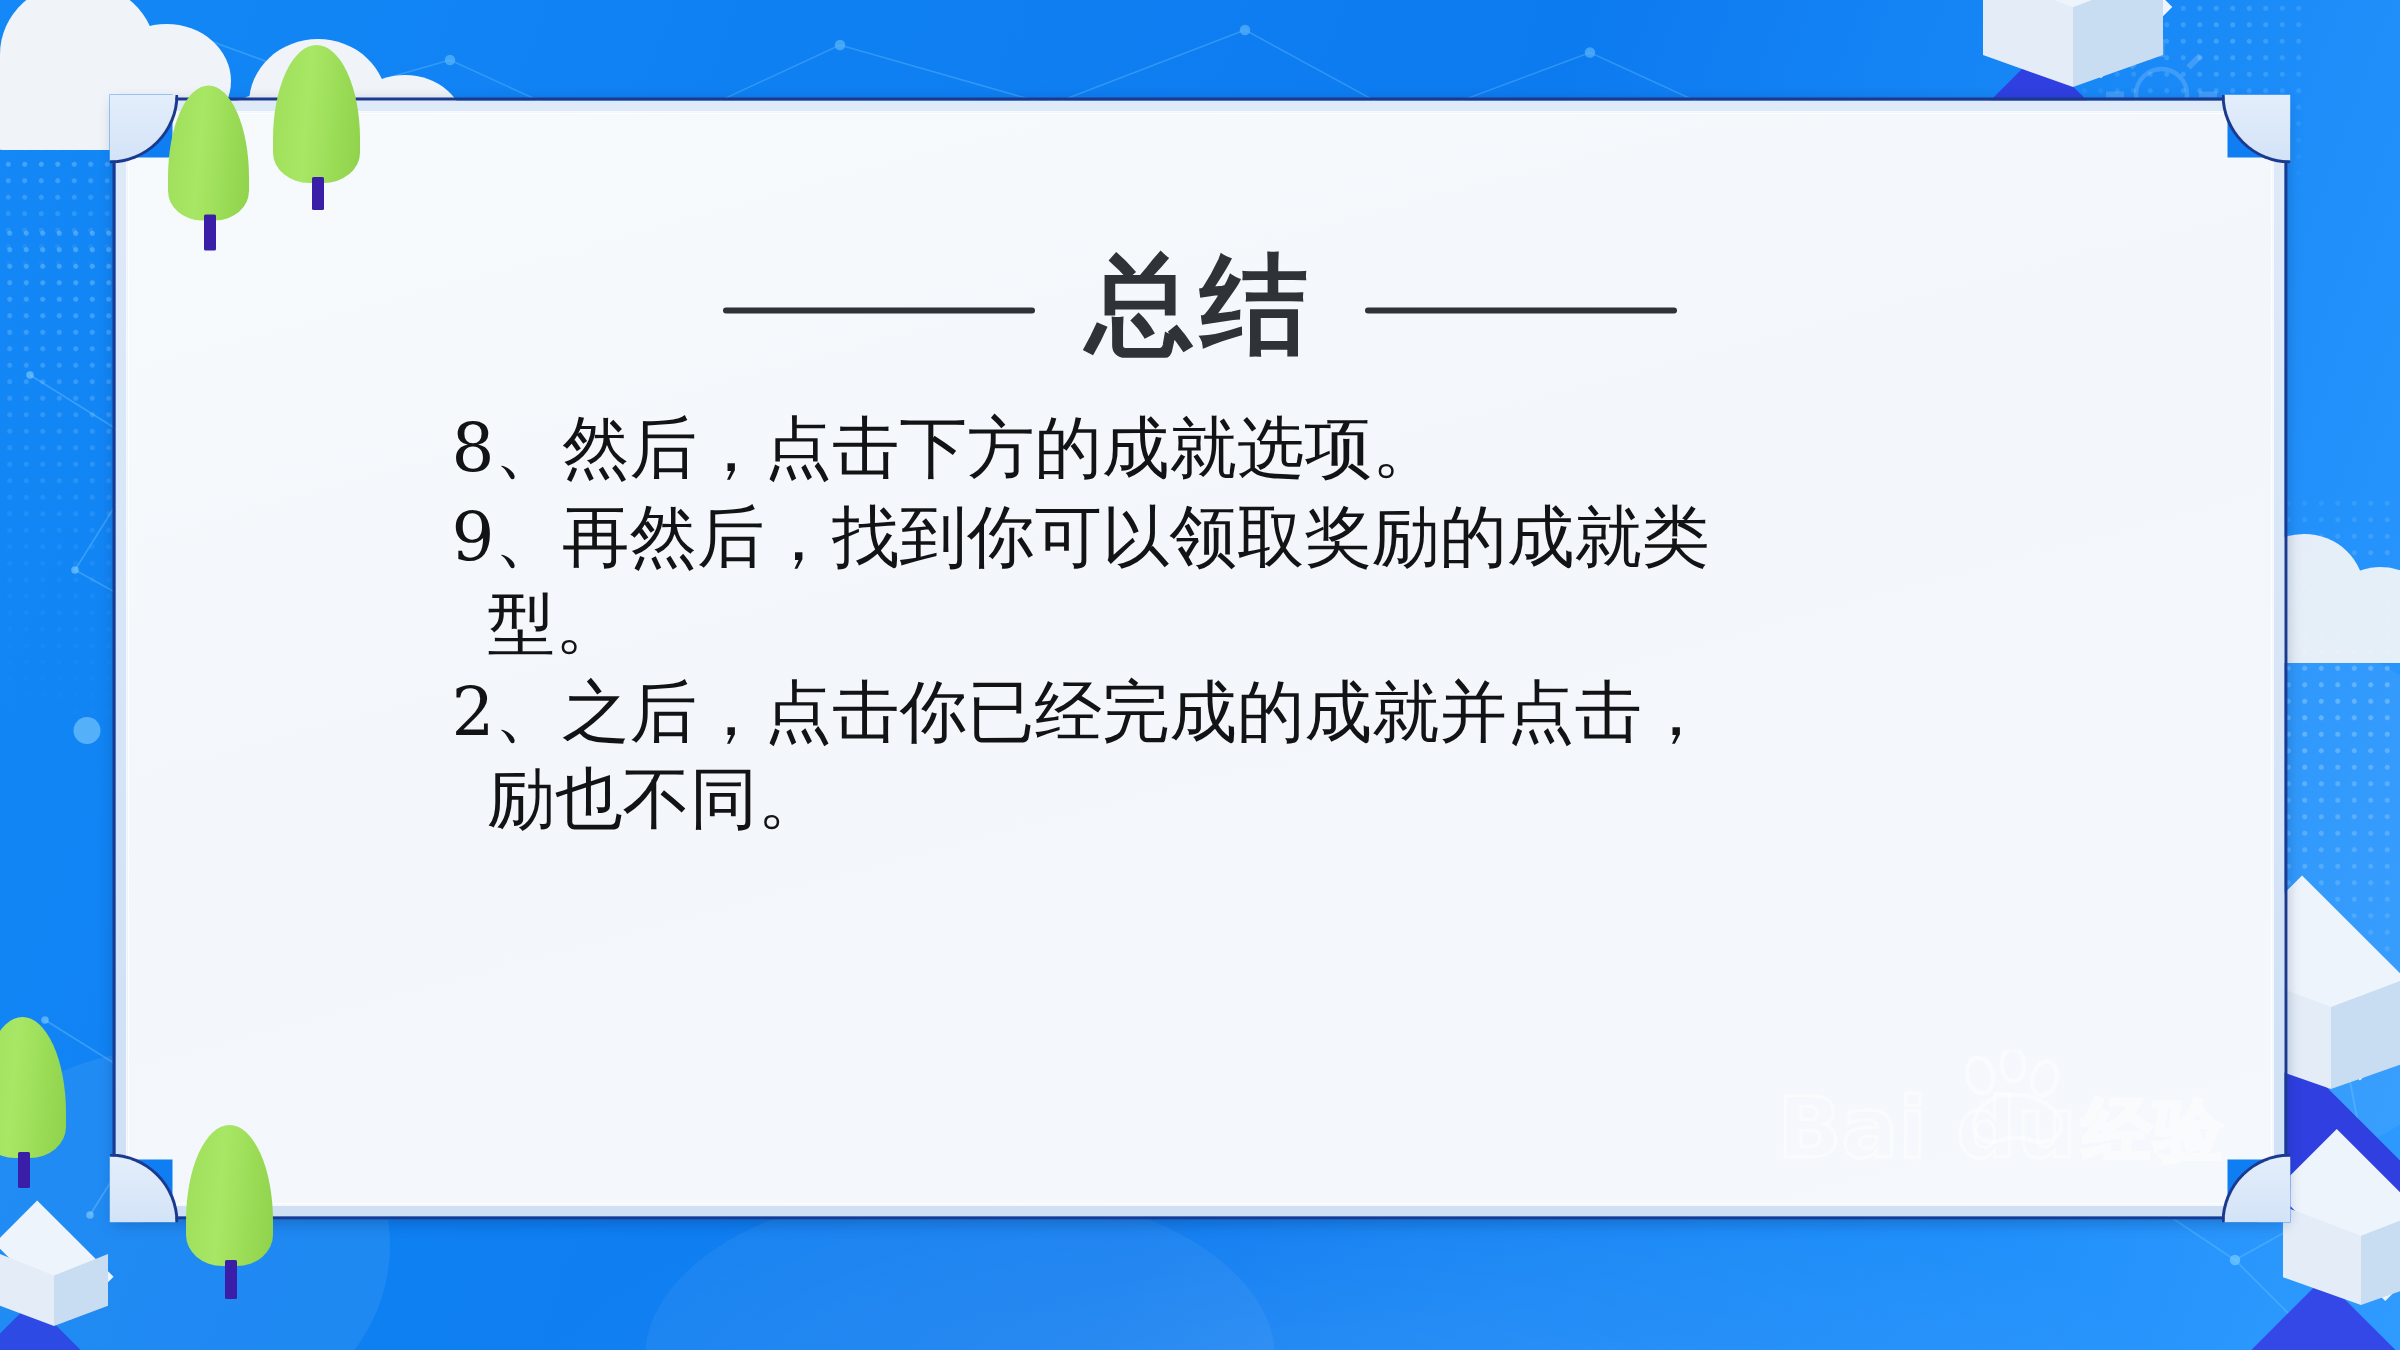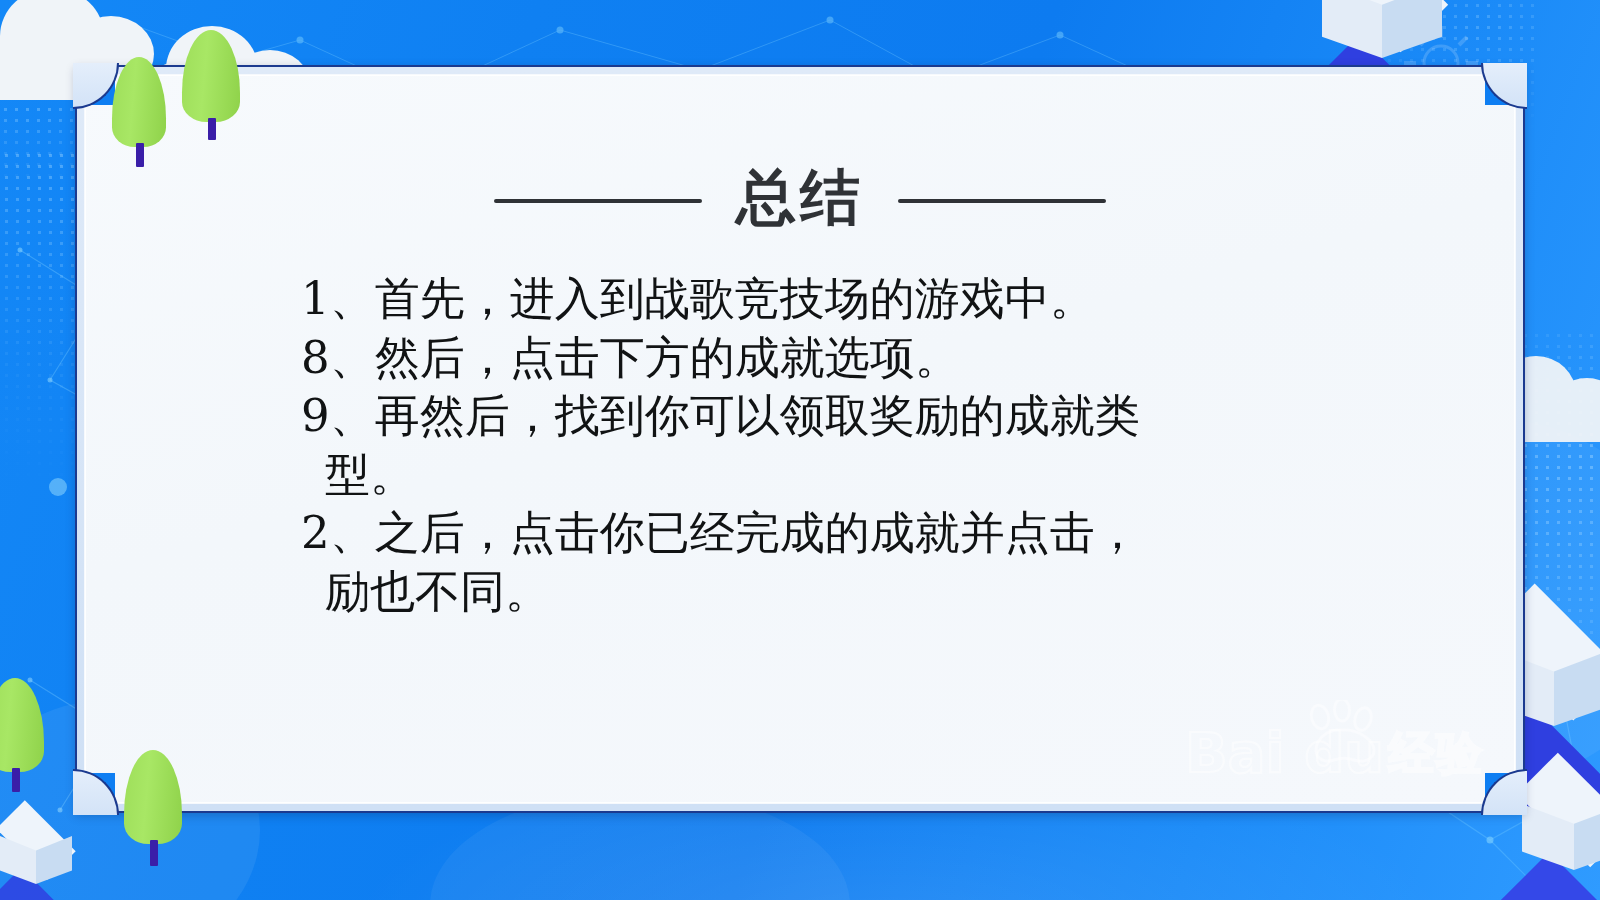--- a/index.html
+++ b/index.html
@@ -93,21 +93,21 @@
   .notch.br::after{border-radius:46px 0 0 0;border-bottom:none;border-right:none;right:0;bottom:0;}
 
   
   .title-row{
     position:absolute;left:0;right:0;top:96px;
     display:flex;align-items:center;justify-content:center;gap:34px;
   }
   .rule{width:208px;height:4px;background:#2f3236;border-radius:2px;}
   .title-text{
     font-family:"DejaVu Sans","Liberation Sans",sans-serif;
-    font-weight:700;font-size:60px;line-height:1;color:#2f3236;
+    font-weight:700;font-size:72px;line-height:1;color:#2f3236;
     letter-spacing:4px;
     transform:translateY(-4px);
   }
 
   
   .body-text{
     position:absolute;left:216px;top:195px;right:120px;
     font-family:"DejaVu Serif","Liberation Serif",serif;
     font-size:45px;line-height:1.30;color:#111314;
     font-weight:400;
@@ -303,21 +303,20 @@
     <div class="card-outer"></div>
     <div class="card-inner">
 
       <div class="title-row">
         <span class="rule"></span>
         <span class="title-text">总结</span>
         <span class="rule"></span>
       </div>
 
       <div class="body-text" id="lines-host">
-          <div class="line">1、首先，进入到战歌竞技场的游戏中。</div>
           <div class="line">8、然后，点击下方的成就选项。</div>
           <div class="line">9、再然后，找到你可以领取奖励的成就类</div>
           <div class="line ind">型。</div>
           <div class="line">2、之后，点击你已经完成的成就并点击，</div>
           <div class="line ind">励也不同。</div>
         </div>
 
     </div>
     <span class="notch tl"></span>
     <span class="notch tr"></span>

